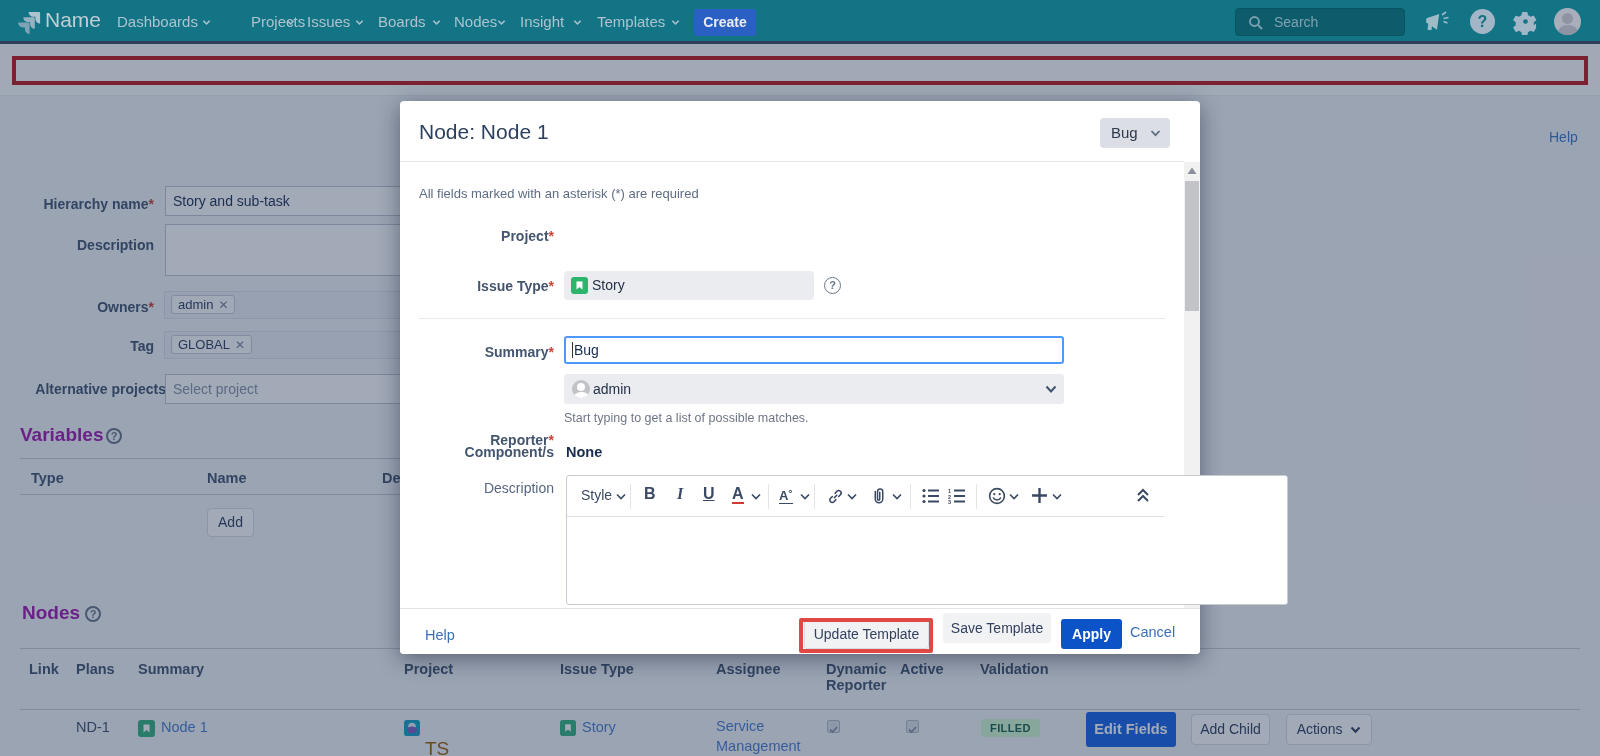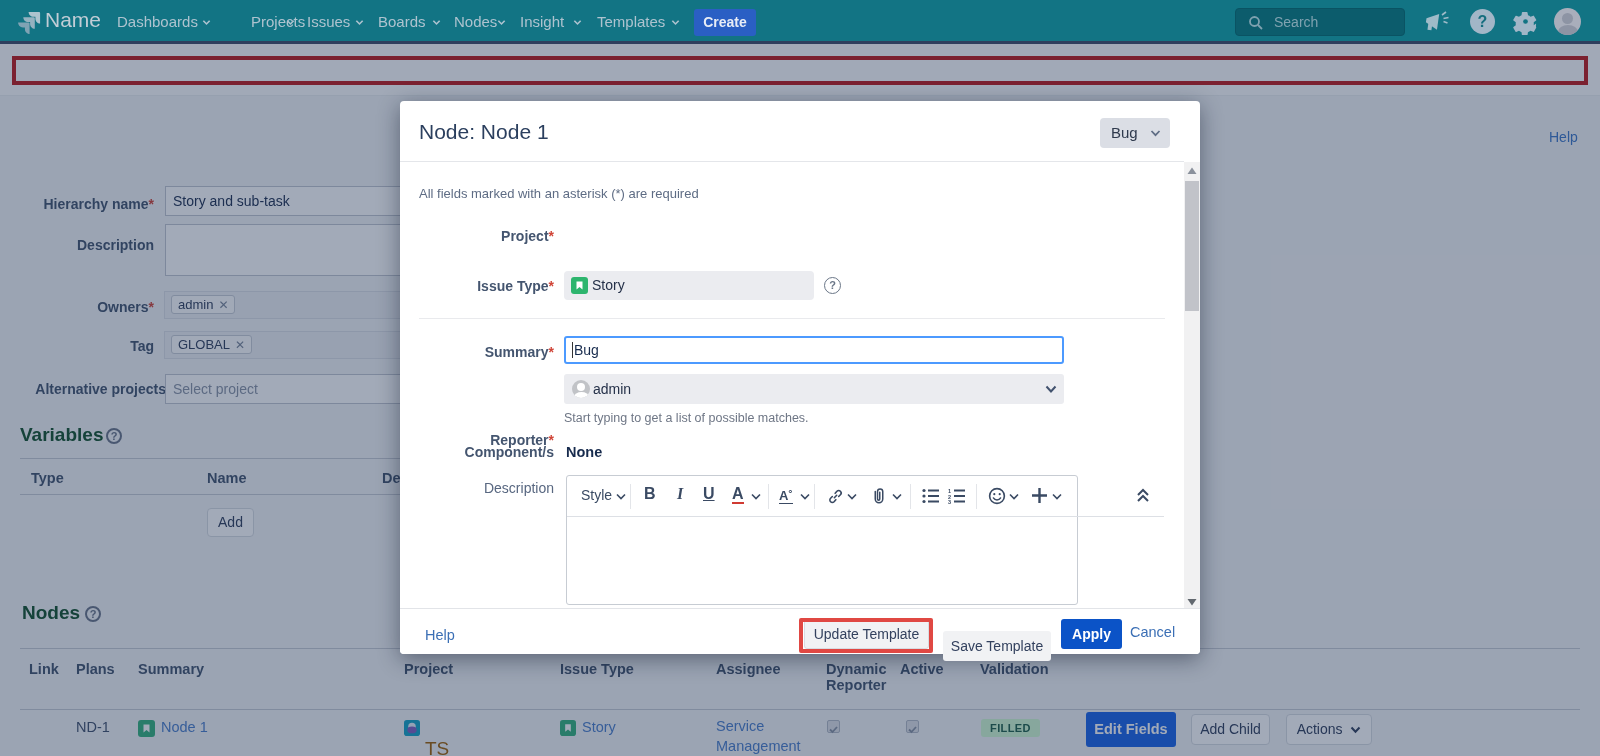--- a/index.html
+++ b/index.html
@@ -26,21 +26,21 @@
     color:#172b4d; }
   .helplink { position:absolute; left:1549px; top:28px; font-size:14px; color:#3e78c9; }
   .flabel { position:absolute; left:0; width:154px; text-align:right;
     font-size:14px; font-weight:bold; color:#44556f; }
   .req { color:#d04437; }
   .ffield { position:absolute; background:#fff; border:1px solid #c1c7d0; }
   .gfield { position:absolute; background:#eef0f3; border:1px solid #dde0e6; }
   .chip { position:absolute; background:#fdfdfd; border:1px solid #c8cdd6;
     border-radius:3px; font-size:13px; color:#33415e; padding:1px 6px; }
   .chipx { color:#7a8699; font-size:12px; margin-left:5px; }
-  .h2 { position:absolute; font-size:19px; font-weight:bold; color:#14532d; }
+  .h2 { position:absolute; font-size:19px; font-weight:bold; color:#a21caf; }
   .qcirc { position:absolute; width:16px; height:16px; border:2px solid #6b7689;
     border-radius:50%; color:#6b7689; font-size:11px; font-weight:bold;
     text-align:center; line-height:13px; }
   .hline { position:absolute; height:1px; background:#c6cbd4; }
   .thead { position:absolute; font-size:14.5px; font-weight:bold; color:#44556f; }
   .btn { position:absolute; background:#fff; border:1px solid #d8dce2;
     border-radius:4px; font-size:14px; color:#33415e; text-align:center; }
   
   #overlay { position:absolute; left:0; top:44px; width:1600px; height:712px;
     background:rgba(23,43,77,0.40); z-index:40; }
@@ -231,21 +231,21 @@
       </div>
     <span class="mtxt abs" style="left:29px;top:7px;">admin</span>
     <svg class="abs" style="left:481px;top:11px;" width="12" height="9" viewBox="0 0 12 9">
         <path d="M1.5 1.5L6 6.5l4.5-5" stroke="#42526e" stroke-width="2" fill="none"></path>
       </svg>
   </div>
   <div class="abs" style="left:164px;top:310px;font-size:12.5px;color:#6e7685;">Start typing to get a list of possible matches.</div>
   <div class="mlabel" style="top:343px;">Component/s</div>
   <div class="abs" style="left:166px;top:343px;font-size:14.5px;font-weight:bold;color:#172b4d;">None</div>
   <div class="mlabel" style="top:379px;font-weight:normal;color:#586780;">Description</div>
-  <div class="abs" style="left:166px;top:374px;width:512px;height:130px;border:1px solid #c7ccd3;border-radius:3px;background:#fff;">
+  <div class="abs" style="left:166px;top:374px;width:722px;height:130px;border:1px solid #c7ccd3;border-radius:3px;background:#fff;">
     <div class="abs" style="left:0;top:0;width:597px;height:41px;border-bottom:1px solid #dde0e5;color:#3a4a63;" id="toolbar">
       <span class="abs" style="left:14px;top:11px;font-size:14px;">Style</span>
       <svg class="abs" style="left:49px;top:17px;" width="10" height="8" viewBox="0 0 10 8">
           <path d="M1 1.5l4 4 4-4" stroke="#3a4a63" stroke-width="1.6" fill="none"></path>
         </svg>
       <div class="abs" style="left:63px;top:8px;width:1px;height:25px;background:#e3e5e9;"></div>
       <span class="abs" style="left:77px;top:9px;font-size:16px;font-weight:bold;">B</span>
       <span class="abs" style="left:110px;top:9px;font-size:16px;font-weight:bold;font-style:italic;font-family:'Liberation Serif',serif;">I</span>
       <span class="abs" style="left:136px;top:9px;font-size:16px;font-weight:bold;text-decoration:underline;">U</span>
       <span class="abs" style="left:165px;top:9px;font-size:16px;font-weight:bold;border-bottom:2.5px solid #d03a32;line-height:17px;">A</span>
@@ -302,17 +302,17 @@
       <svg class="abs" style="left:569px;top:11px;" width="14" height="17" viewBox="0 0 14 17">
           <path d="M2 8l5-5 5 5M2 14l5-5 5 5" stroke="#3a4a63" stroke-width="2" fill="none"></path>
         </svg>
     </div>
   </div>
 
   <div class="abs" style="left:0;top:507px;width:800px;height:46px;border-top:1px solid #e2e4e8;border-radius:0 0 4px 4px;background:#fff;">
     <span class="abs" style="left:25px;top:18px;font-size:14.5px;color:#3b6fb5;">Help</span>
     <div class="abs" style="left:404px;top:10px;width:125px;height:30px;background:#f1f2f4;border:1px solid #d8dce2;border-radius:3px;font-size:14px;color:#33415e;text-align:center;line-height:28px;">Update Template</div>
     <div class="abs" style="left:399px;top:9px;width:134px;height:35px;border:4px solid #e04843;border-radius:2px;"></div>
-    <div class="abs" style="left:543px;top:22px;width:108px;height:30px;background:#f1f2f4;border-radius:3px;font-size:14px;color:#33415e;text-align:center;line-height:30px;">Save Template</div>
+    <div class="abs" style="left:543px;top:4px;width:108px;height:30px;background:#f1f2f4;border-radius:3px;font-size:14px;color:#33415e;text-align:center;line-height:30px;">Save Template</div>
     <div class="abs" style="left:661px;top:10px;width:61px;height:30px;background:#0b53c7;border-radius:3px;font-size:14px;font-weight:bold;color:#fff;text-align:center;line-height:30px;">Apply</div>
     <span class="abs" style="left:730px;top:15px;font-size:14.5px;color:#3b6fb5;">Cancel</span>
   </div>
 </div>
 
 </body></html>

